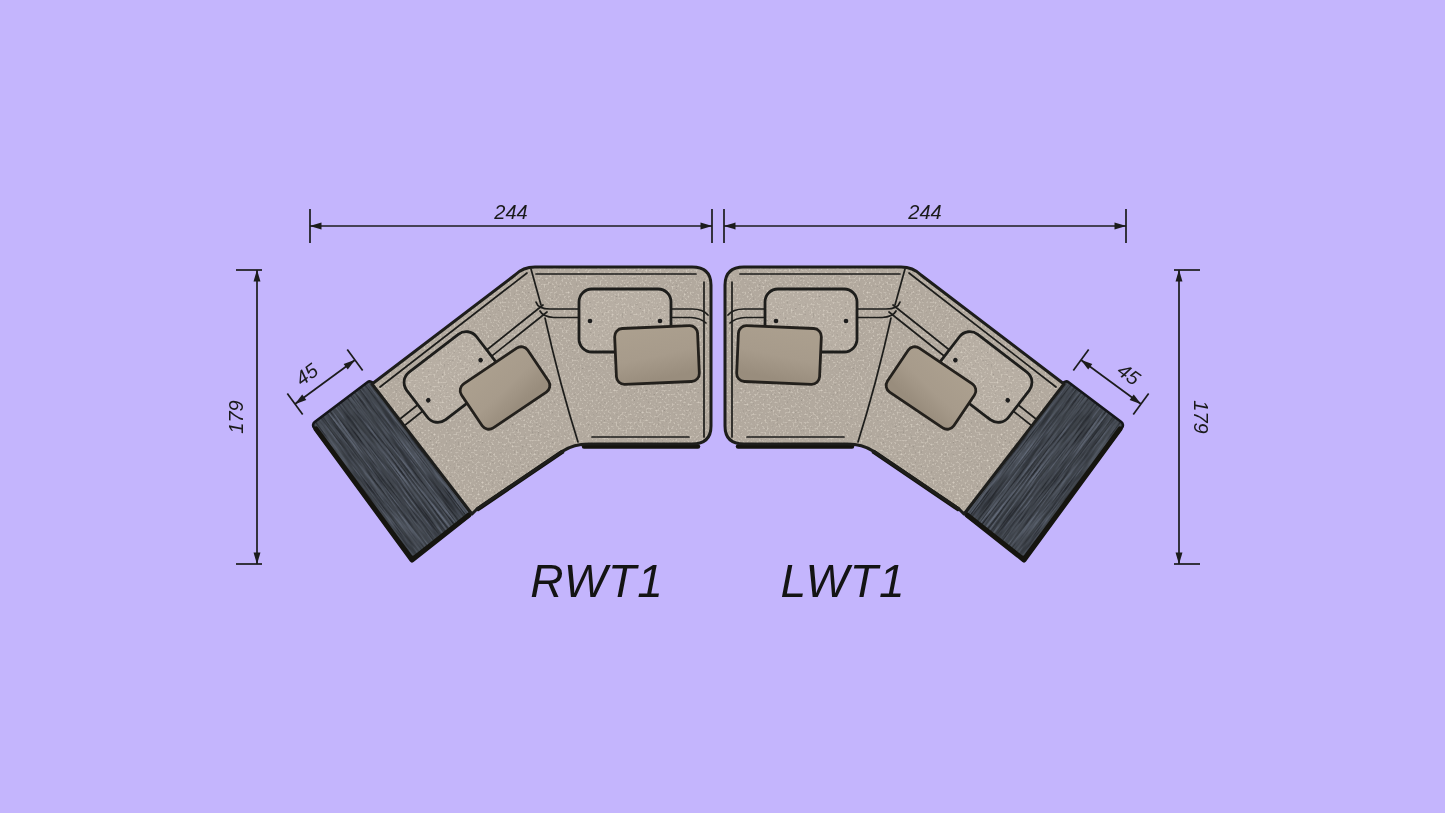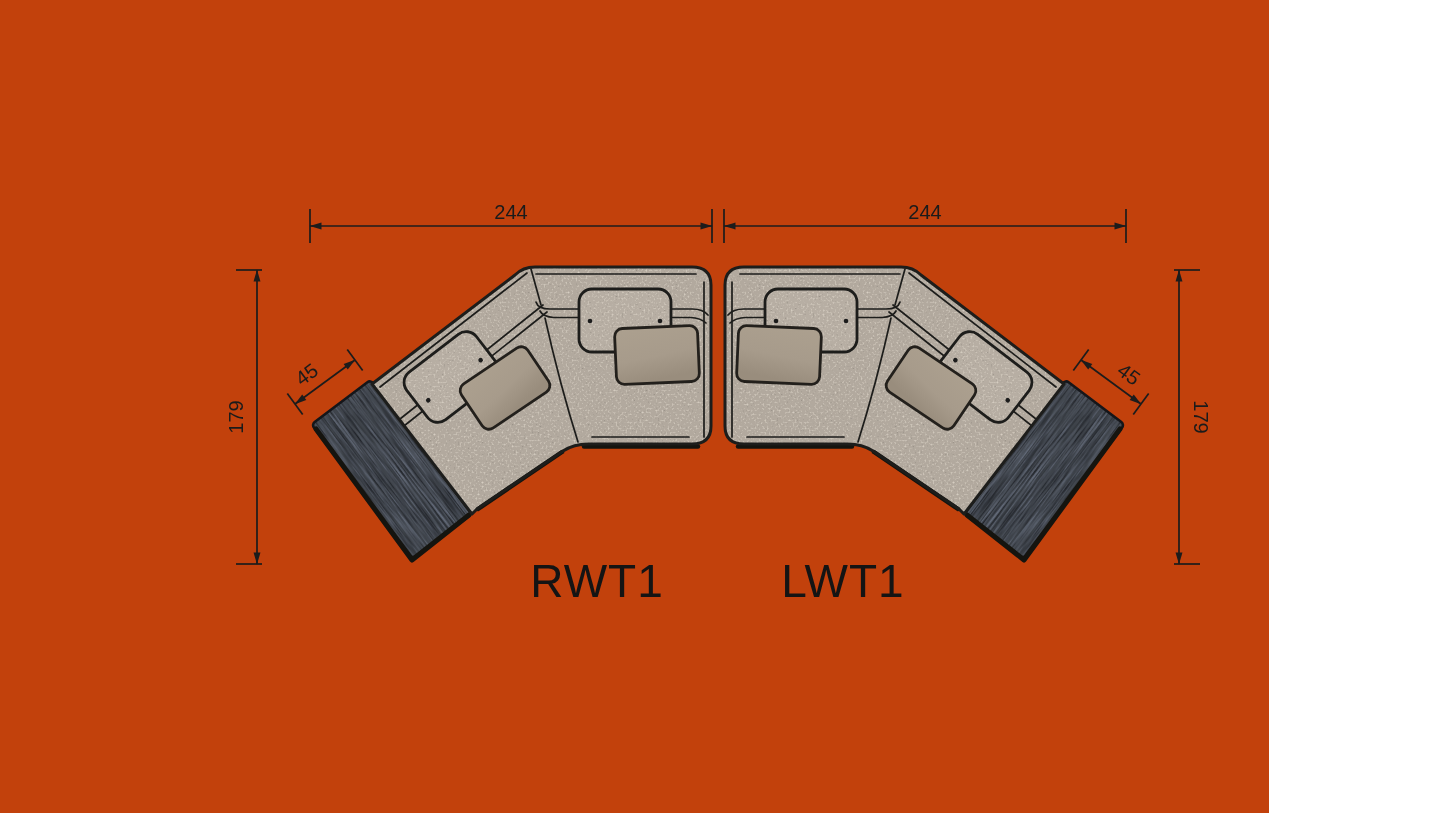--- a/index.html
+++ b/index.html
@@ -1,17 +1,17 @@
 <!DOCTYPE html>
 <html><head>
 <meta charset="utf-8">
 <style>
   html,body{margin:0;padding:0;background:#ffffff;}
-  .canvas{position:relative;width:1269px;height:813px;background:#c2410c;overflow:hidden;
-          font-family:"Liberation Sans", sans-serif;}
+  .canvas{position:relative;width:1445px;height:813px;background:#c4b5fd;overflow:hidden;
+          font-family:"Liberation Sans", sans-serif;font-style:italic;}
   svg{position:absolute;left:0;top:0;}
   text{font-family:"Liberation Sans", sans-serif;}
   .dim-text{font-size:20px;fill:#1b1b1b;}
   .piece-label{font-size:46px;fill:#141414;letter-spacing:1px;}
   .dim-line{stroke:#1c1c1c;stroke-width:1.7;fill:none;}
   .dim-tick{stroke:#1c1c1c;stroke-width:1.7;fill:none;}
   .outline{stroke:#1d1d1b;stroke-width:3;fill:none;stroke-linejoin:round;stroke-linecap:round;}
   .seam{stroke:#1d1d1b;stroke-width:1.7;fill:none;stroke-linecap:round;}
   .shadow{stroke:#15140f;fill:none;stroke-linecap:round;stroke-linejoin:round;}
 </style>

